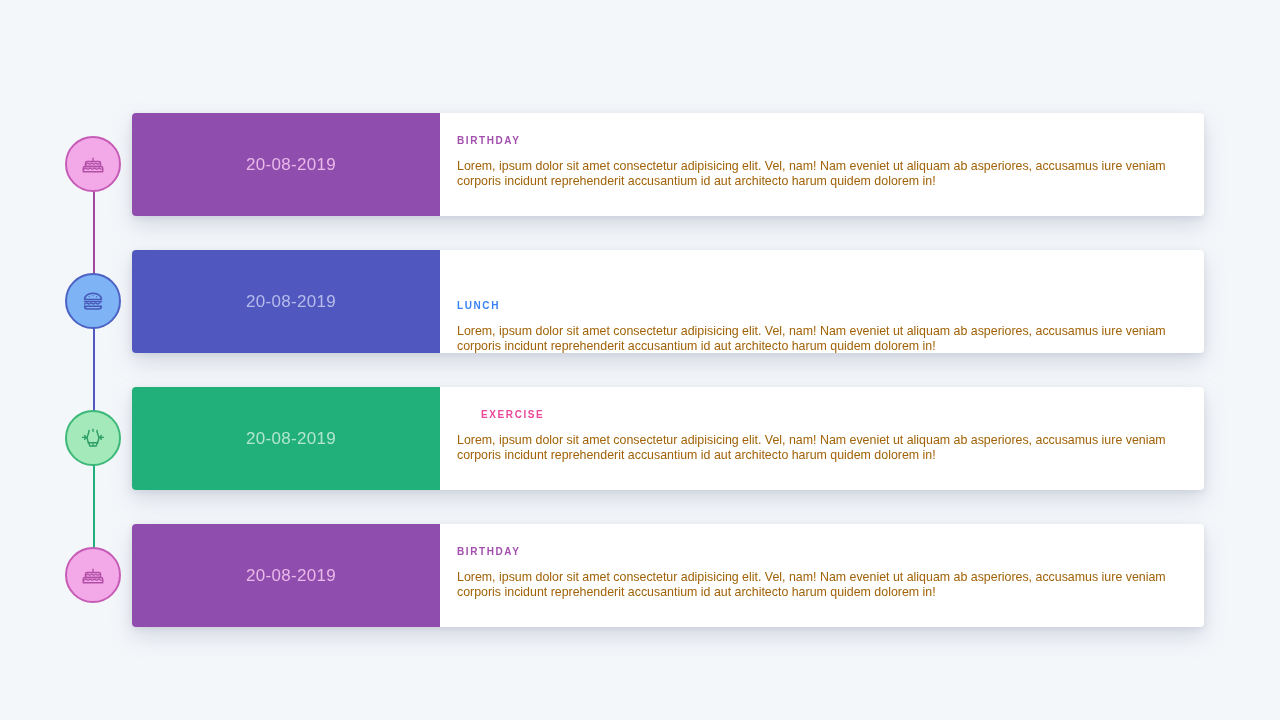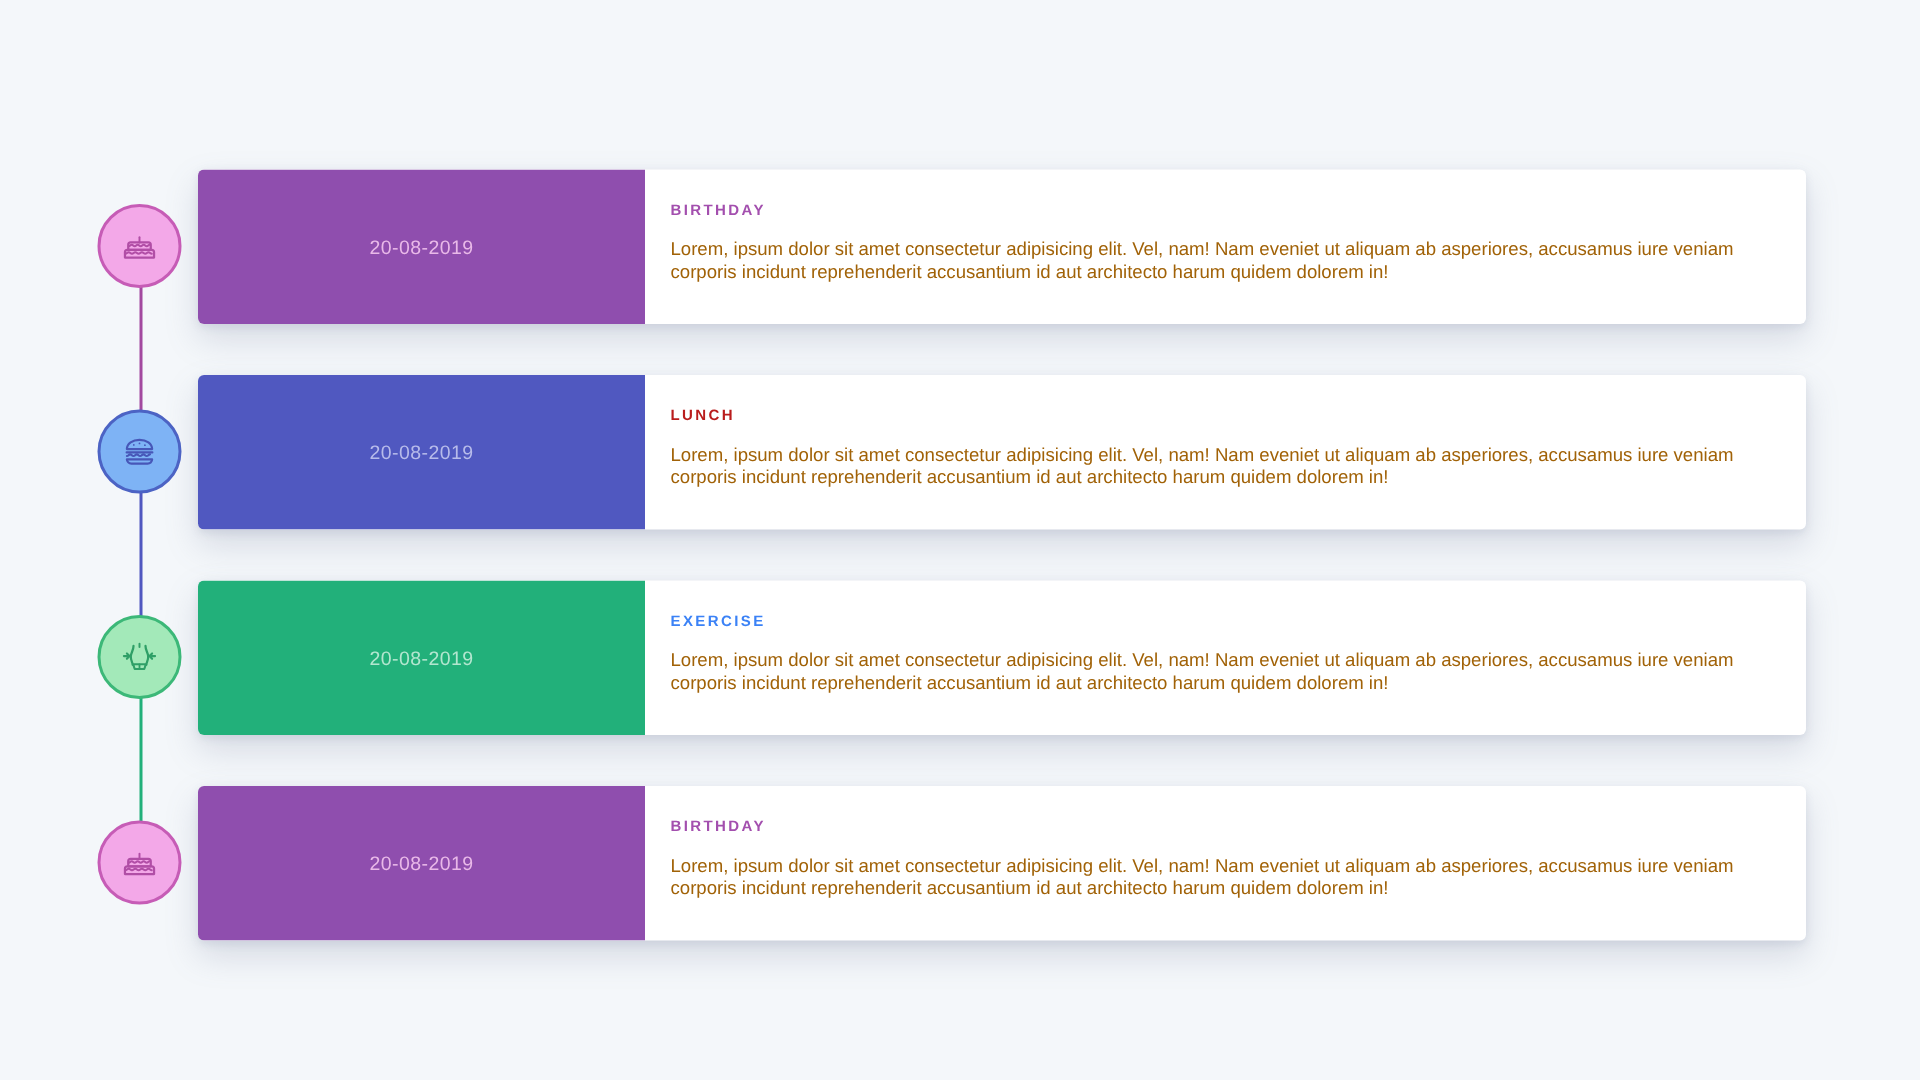--- a/index.html
+++ b/index.html
@@ -70,22 +70,23 @@
     display: flex;
     overflow: hidden;
   }
 
   .card-date {
     width: 298px;
     flex: 0 0 298px;
     display: flex;
     align-items: center;
     justify-content: center;
-    font-size: 13px;
+    font-size: 17px;
     letter-spacing: 0.3px;
+    padding-left: 10px;
   }
 
   .card-body {
     flex: 1 1 auto;
     padding: 22px 26px 0 17px;
     box-sizing: border-box;
   }
 
   .card-title {
     font-size: 10px;
@@ -145,21 +146,21 @@
           <path d="M5.6 19.2h16.8c0 1.6-1.4 2.8-3 2.8H8.6c-1.7 0-3-1.2-3-2.8z" stroke="currentColor" stroke-width="1.5" stroke-linejoin="round"></path>
           <circle cx="10.2" cy="9.6" r="0.6" fill="currentColor"></circle>
           <circle cx="14" cy="8.6" r="0.6" fill="currentColor"></circle>
           <circle cx="17.6" cy="9.8" r="0.6" fill="currentColor"></circle>
         </svg>
       </span>
     </div>
     <div class="card">
       <div class="card-date" style="background: rgb(80, 88, 192); color: rgb(183, 187, 234);">20-08-2019</div>
       <div class="card-body">
-        <div class="card-title" style="color: #b91c1c;">LUNCH</div>
+        <div class="card-title" style="color: #3b82f6; margin-top: 28px;">LUNCH</div>
         <p class="card-text">Lorem, ipsum dolor sit amet consectetur adipisicing elit. Vel, nam! Nam eveniet ut aliquam ab asperiores, accusamus iure veniam corporis incidunt reprehenderit accusantium id aut architecto harum quidem dolorem in!</p>
       </div>
     </div>
   </div>
 
   <div class="row" style="top:387px;">
     <div class="marker" style="top: 23px; background: rgb(163, 233, 185); border-color: rgb(60, 184, 120); color: rgb(47, 159, 103);">
       <span>
         <svg width="28" height="28" viewBox="0 0 28 28" fill="none">
           <path d="M10 6.6c0 3.2-1.8 4.4-1.8 7.2 0 2.8 1.2 3.6 1.2 5.4" stroke="currentColor" stroke-width="1.5" stroke-linecap="round"></path>
@@ -168,21 +169,21 @@
           <path d="M14 19v3" stroke="currentColor" stroke-width="1.2" stroke-linecap="round"></path>
           <path d="M3.6 13.4h3.6M5.6 11.6l1.8 1.8-1.8 1.8" stroke="currentColor" stroke-width="1.4" stroke-linecap="round" stroke-linejoin="round"></path>
           <path d="M24.4 13.4h-3.6M22.4 11.6l-1.8 1.8 1.8 1.8" stroke="currentColor" stroke-width="1.4" stroke-linecap="round" stroke-linejoin="round"></path>
           <path d="M14 5.2v2.2" stroke="currentColor" stroke-width="1.3" stroke-linecap="round"></path>
         </svg>
       </span>
     </div>
     <div class="card">
       <div class="card-date" style="background: rgb(34, 176, 122); color: rgb(179, 230, 207);">20-08-2019</div>
       <div class="card-body">
-        <div class="card-title" style="color: #3b82f6;">EXERCISE</div>
+        <div class="card-title" style="color: #ec4899; margin-left: 24px;">EXERCISE</div>
         <p class="card-text">Lorem, ipsum dolor sit amet consectetur adipisicing elit. Vel, nam! Nam eveniet ut aliquam ab asperiores, accusamus iure veniam corporis incidunt reprehenderit accusantium id aut architecto harum quidem dolorem in!</p>
       </div>
     </div>
   </div>
 
   <div class="row" style="top:524px;">
     <div class="marker" style="top: 23px; background: rgb(243, 168, 232); border-color: rgb(198, 92, 182); color: rgb(177, 78, 166);">
       <span>
         <svg width="28" height="28" viewBox="0 0 28 28" fill="none">
           <path d="M6.5 13.2c0-.9.7-1.6 1.6-1.6h11.8c.9 0 1.6.7 1.6 1.6v3.4H6.5v-3.4z" stroke="currentColor" stroke-width="1.5" stroke-linejoin="round"></path>

